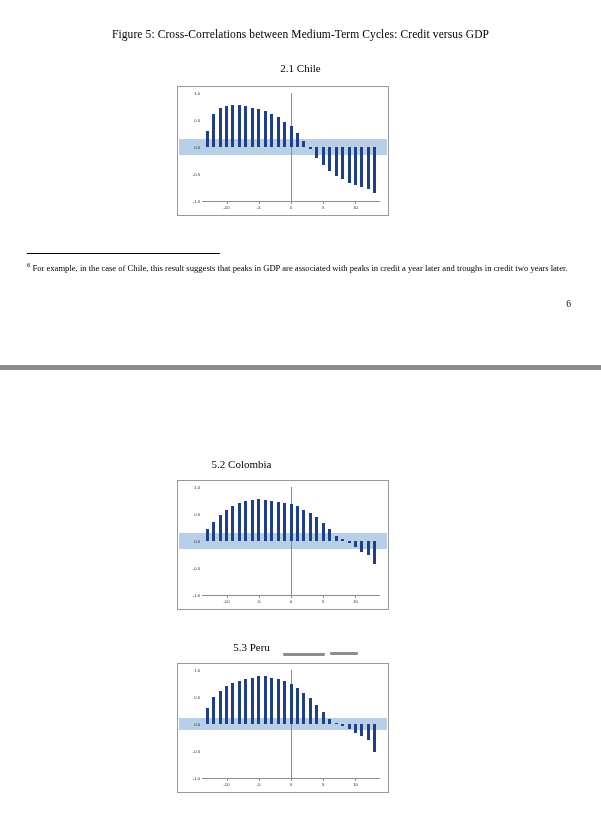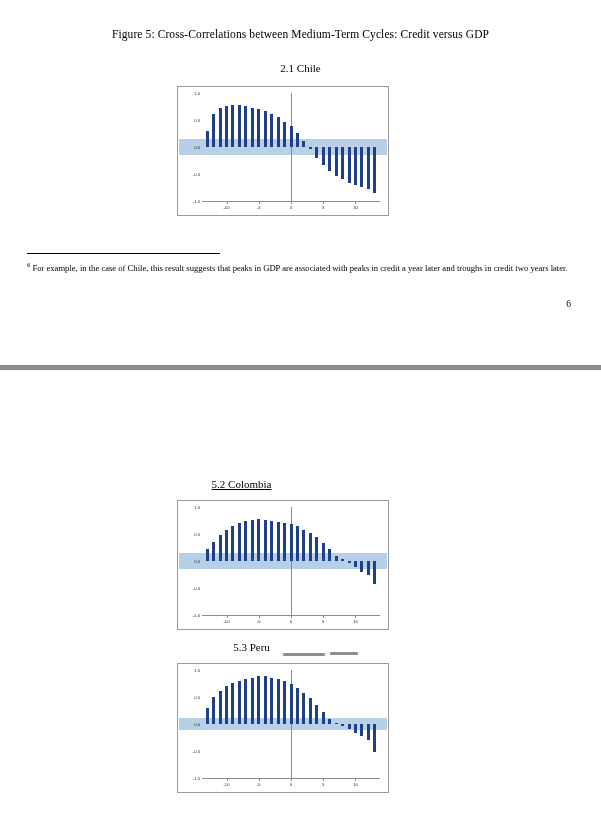--- a/index.html
+++ b/index.html
@@ -197,21 +197,21 @@
 
   <div class="footnote-rule"></div>
   <div class="footnote">
     <sup>6</sup>
     <span>For example, in the case of Chile, this result suggests that peaks in GDP are associated with peaks in credit a year later and troughs in credit two years later.</span>
   </div>
   <div class="page-number">6</div>
 
   <div class="page-break"></div>
 
-  <div style="position:absolute; left:0; top:478px; width:483px;text-decoration:underline;">
+  <div style="position:absolute; left:0; top:458px; width:483px;">
     <div class="panel-title">5.2 Colombia</div>
     <div id="chart1" class="chart" style="position:absolute; left:177px; top:22px; width:212px; height:130px;">
       <div class="plotbox">
           <div class="band" style="top: 52.44px; height: 15.12px; left: 1px; right: 1px;"></div>
           <div class="ytick" style="left: 0px; top: 3.5px;">1.0</div>
           <div class="ytick" style="left: 0px; top: 30.5px;">0.5</div>
           <div class="ytick" style="left: 0px; top: 57.5px;">0.0</div>
           <div class="ytick" style="left: 0px; top: 84.5px;">-0.5</div>
           <div class="ytick" style="left: 0px; top: 111.5px;">-1.0</div>
           <div class="zeroline" style="left: 113px; top: 6px; bottom: 14px;"></div>

